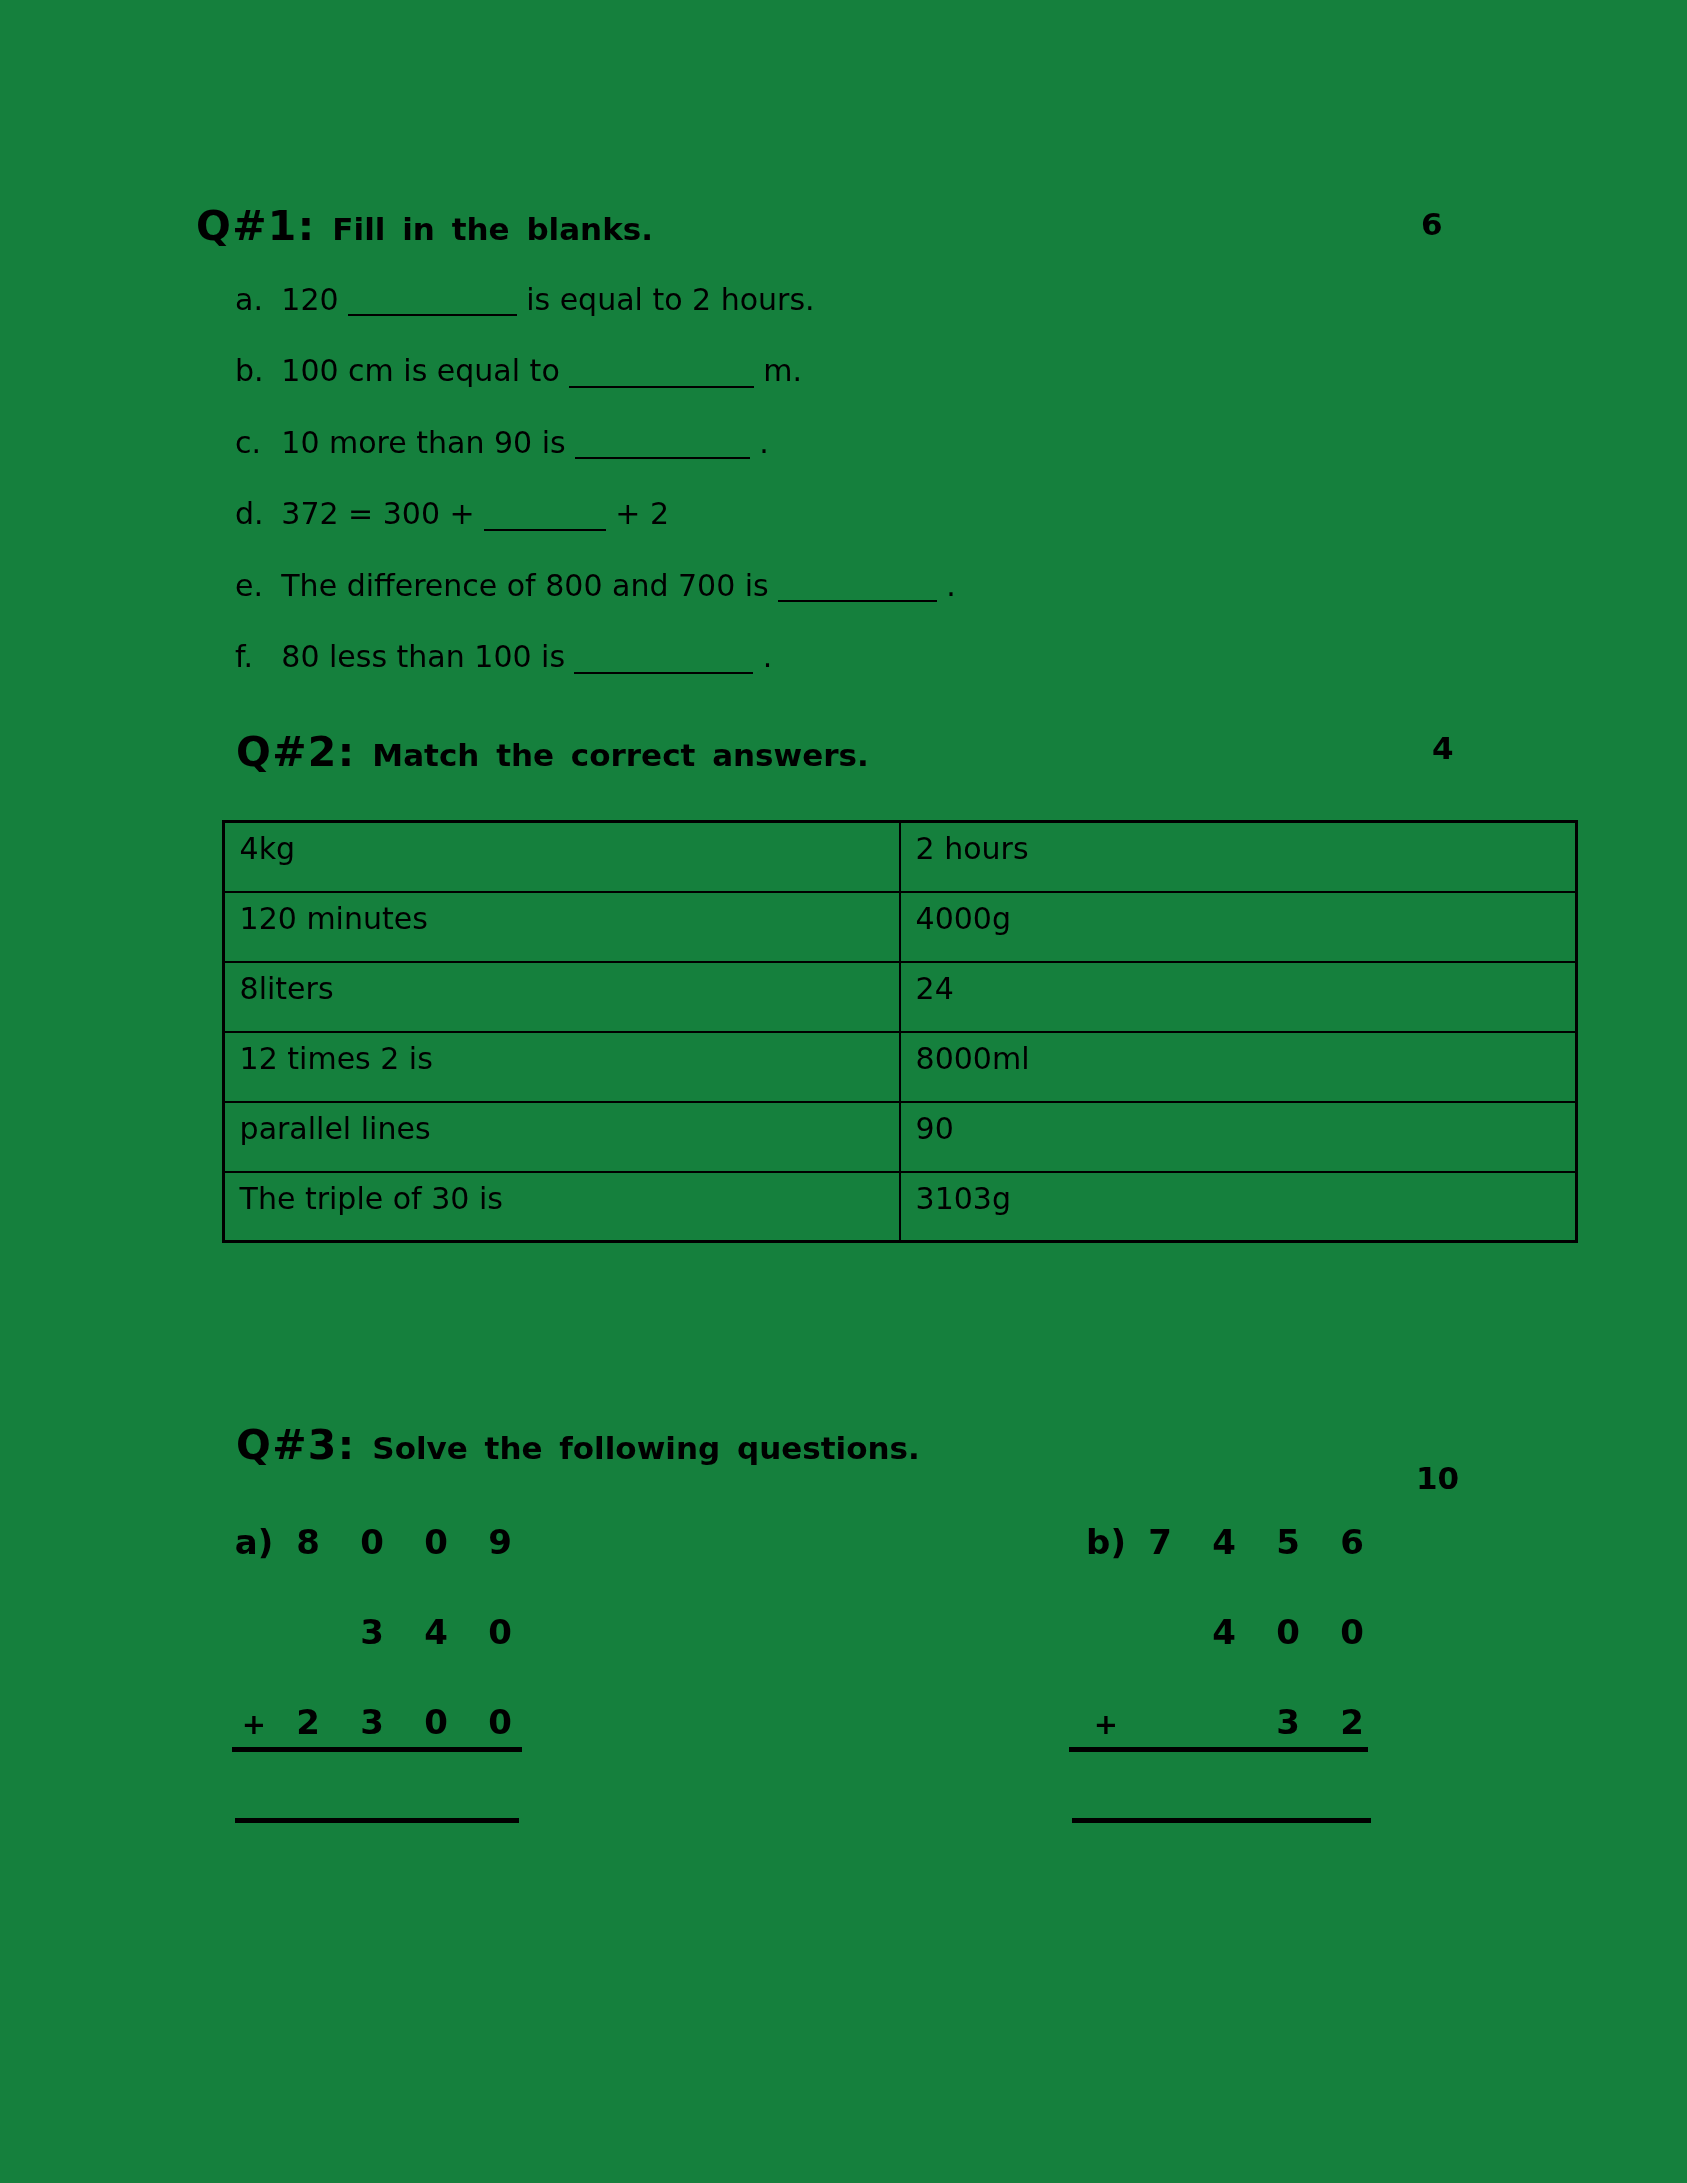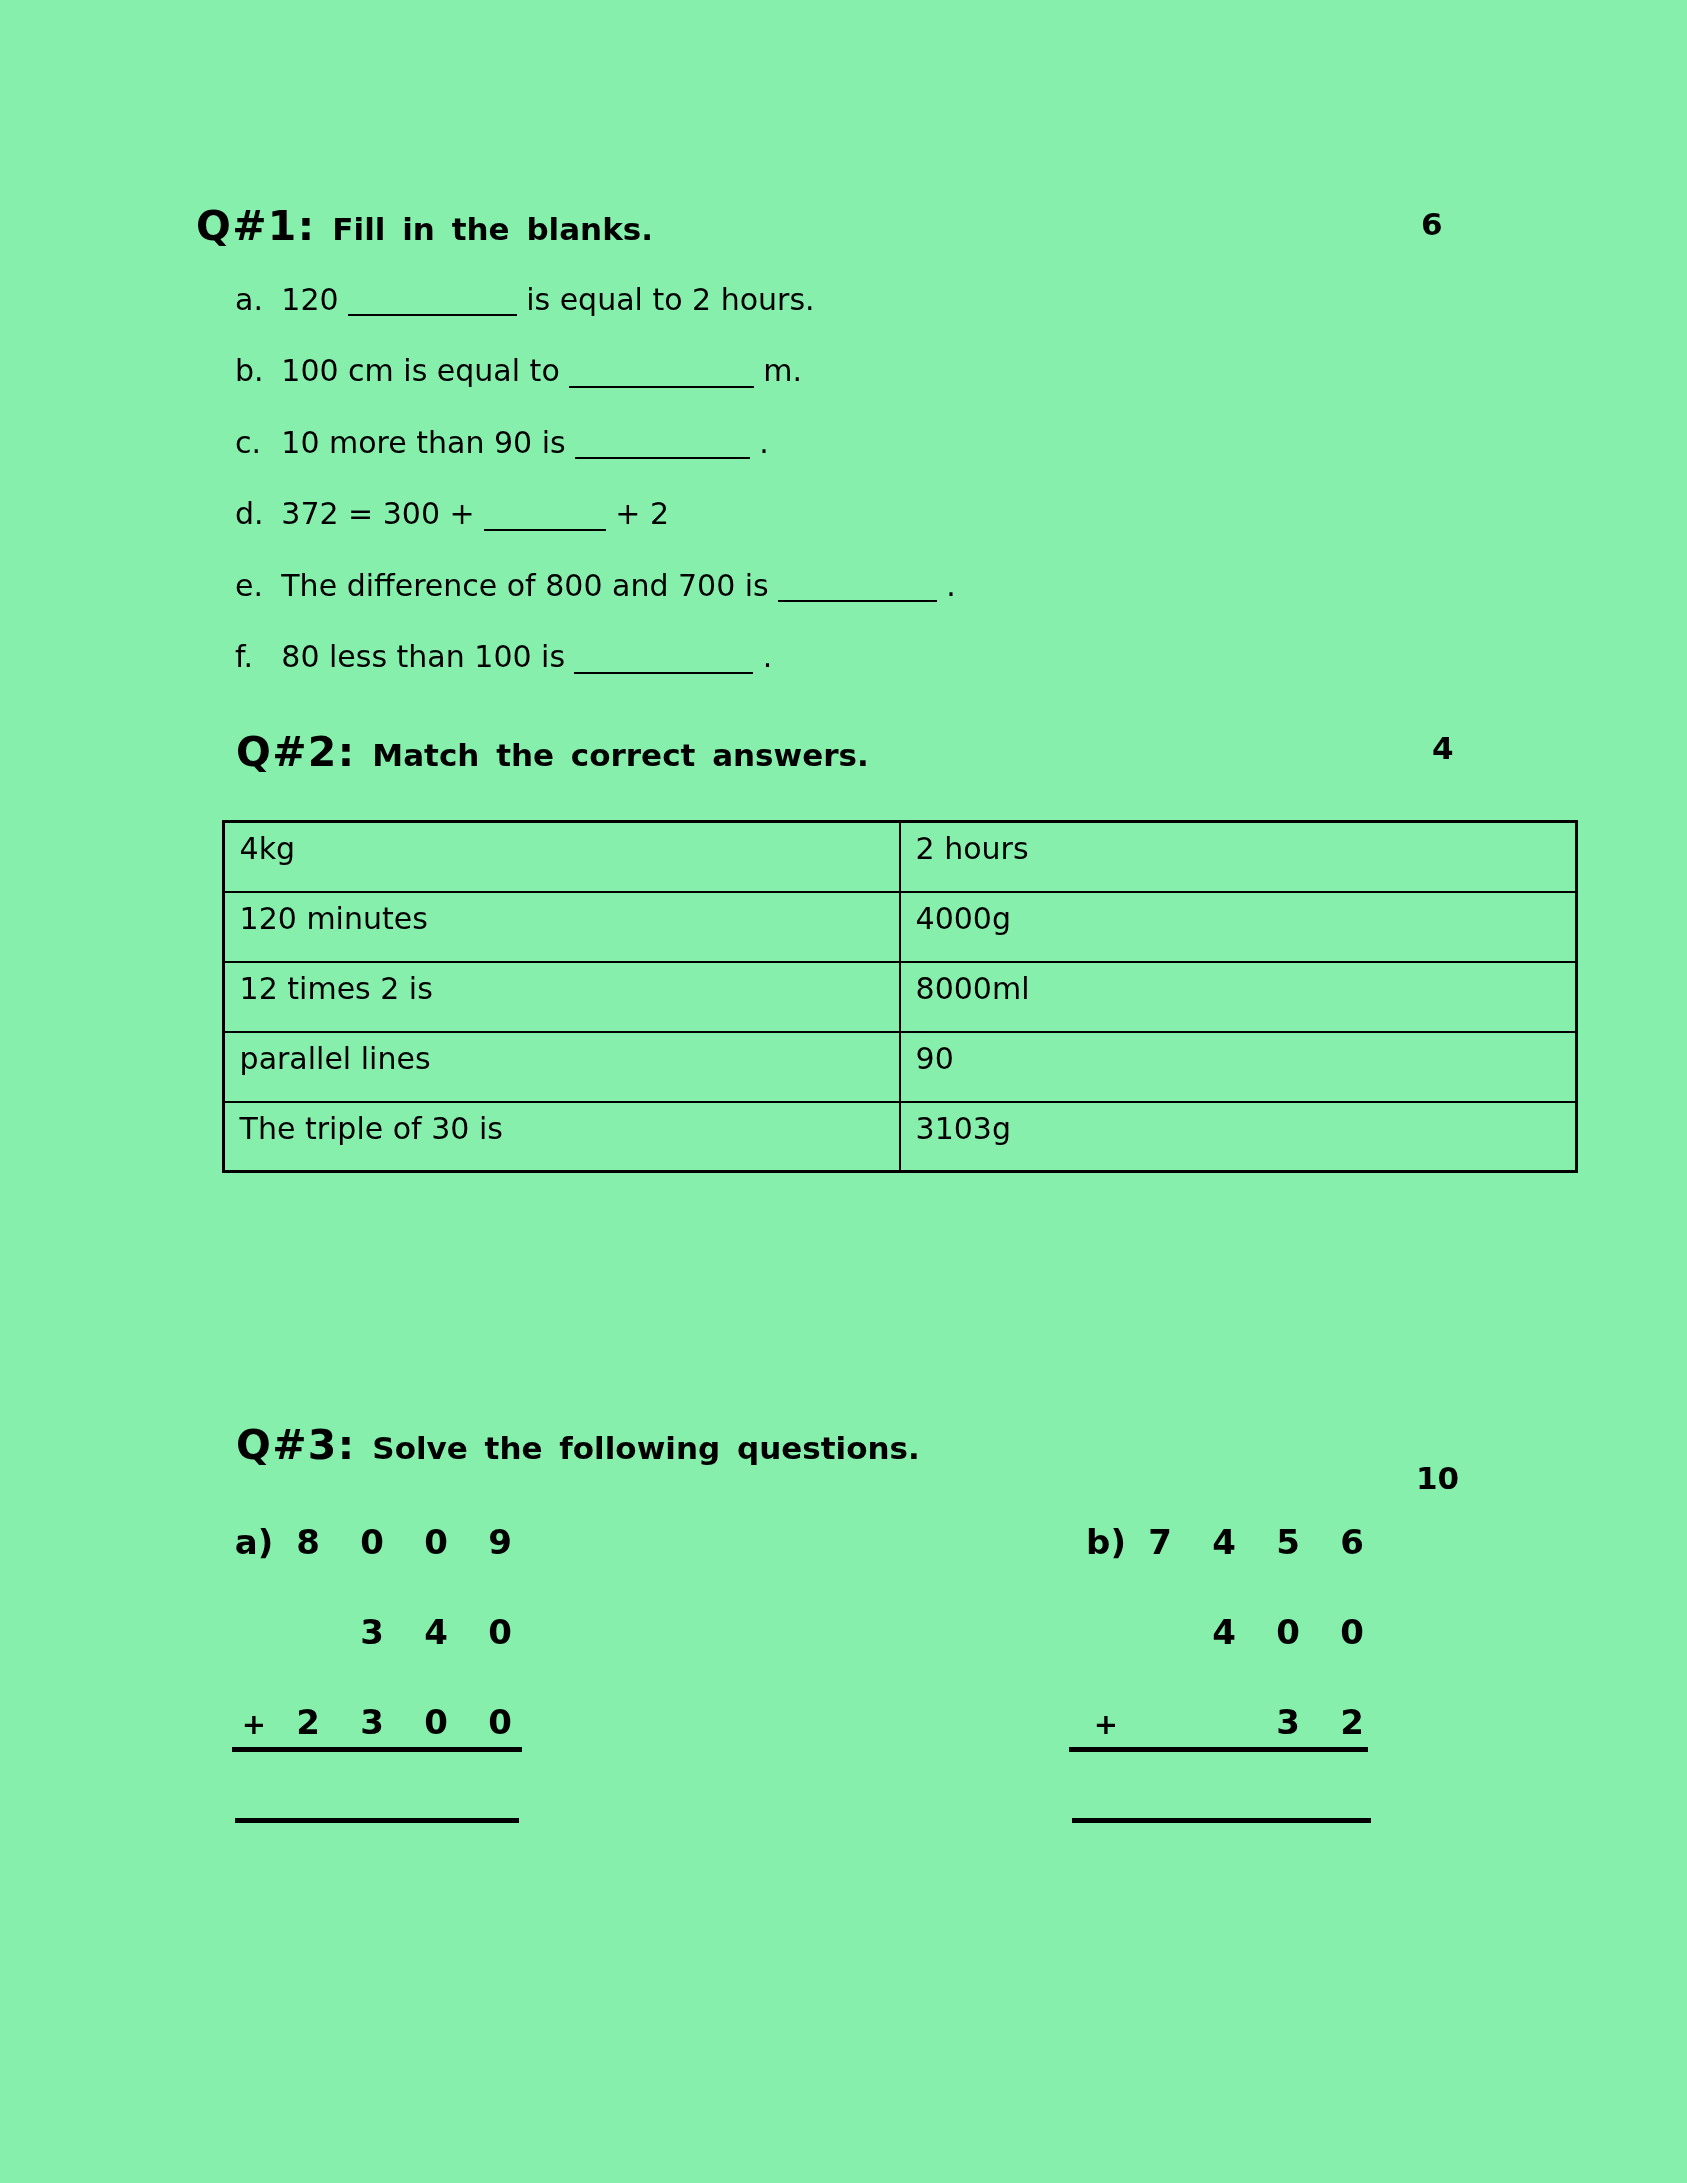--- a/index.html
+++ b/index.html
@@ -1,20 +1,20 @@
 <!DOCTYPE html>
 <html style="font-size:10.6px"><head>
 <meta charset="utf-8">
 <style>
   html, body { margin: 0; padding: 0; background: #e8e8e8; }
   .page {
     position: relative;
     width: 1687px;
     height: 2183px;
-    background: #86efac;
+    background: #15803d;
     color: #000000;
     font-family: "DejaVu Sans", sans-serif;
     overflow: hidden;
   }
 
   
   .qhead {
     position: absolute;
     display: flex;
     align-items: baseline;
@@ -148,20 +148,24 @@
     <tbody>
         <tr>
       <td>4kg</td>
       <td>2 hours</td>
     </tr>
     <tr>
       <td>120 minutes</td>
       <td>4000g</td>
     </tr>
     <tr>
+      <td>8liters</td>
+      <td>24</td>
+    </tr>
+    <tr>
       <td>12 times 2 is</td>
       <td>8000ml</td>
     </tr>
     <tr>
       <td>parallel lines</td>
       <td>90</td>
     </tr>
     <tr>
       <td>The triple of 30 is</td>
       <td>3103g</td>

